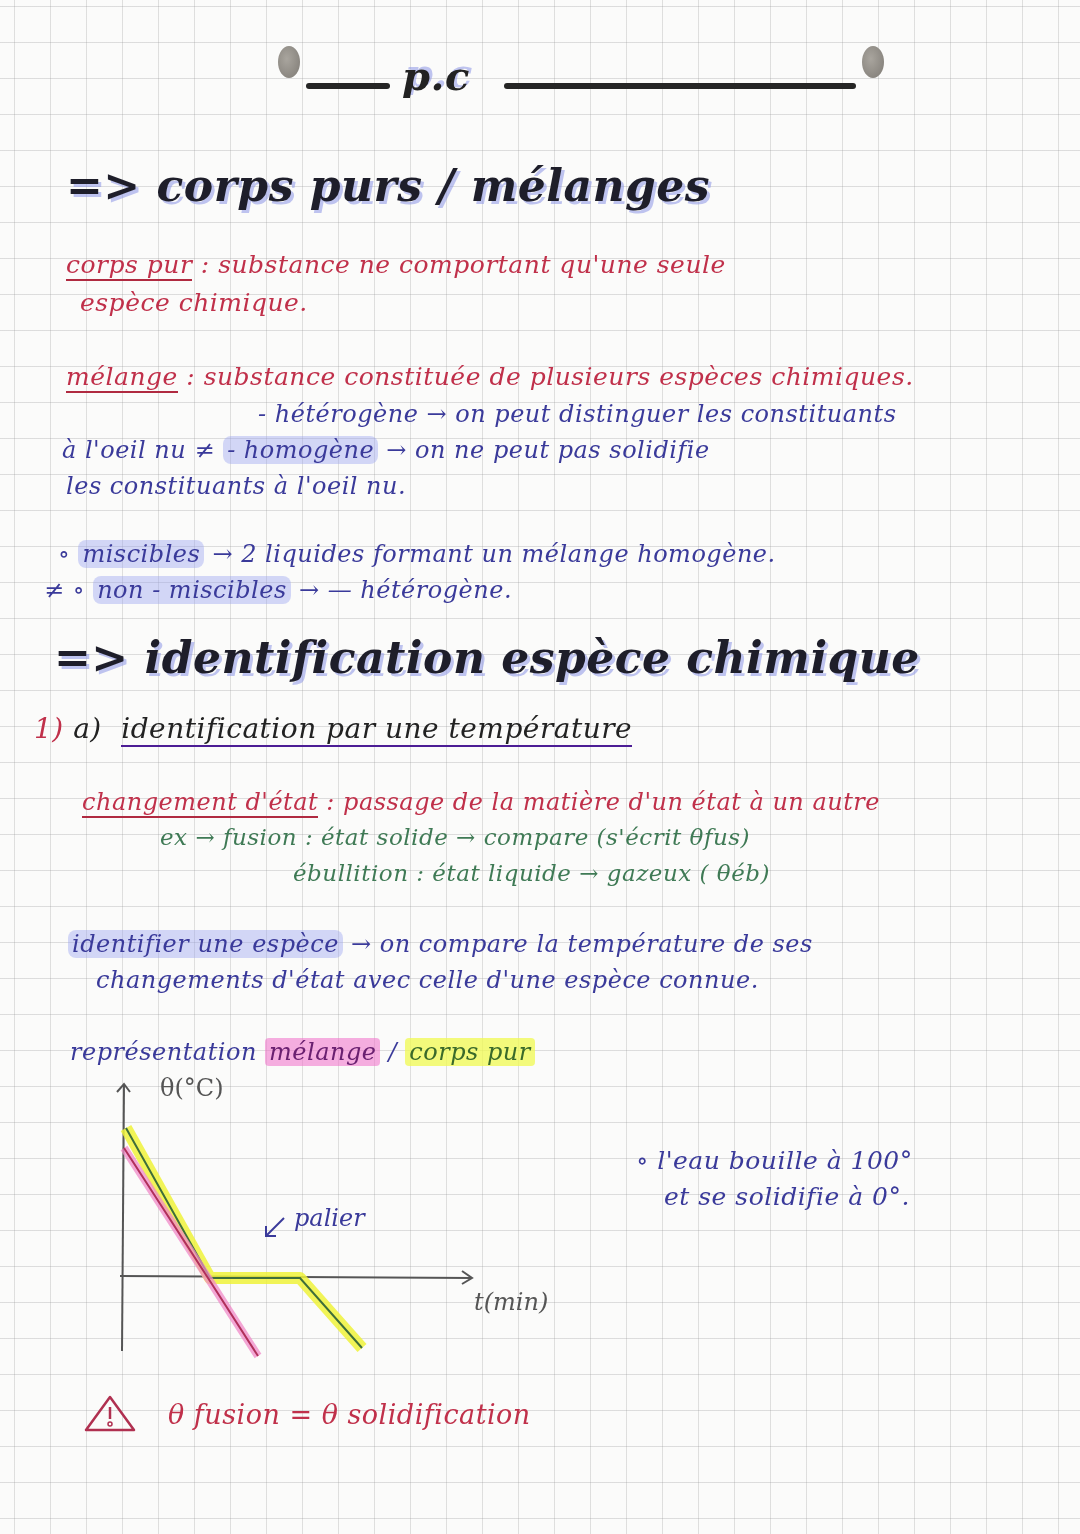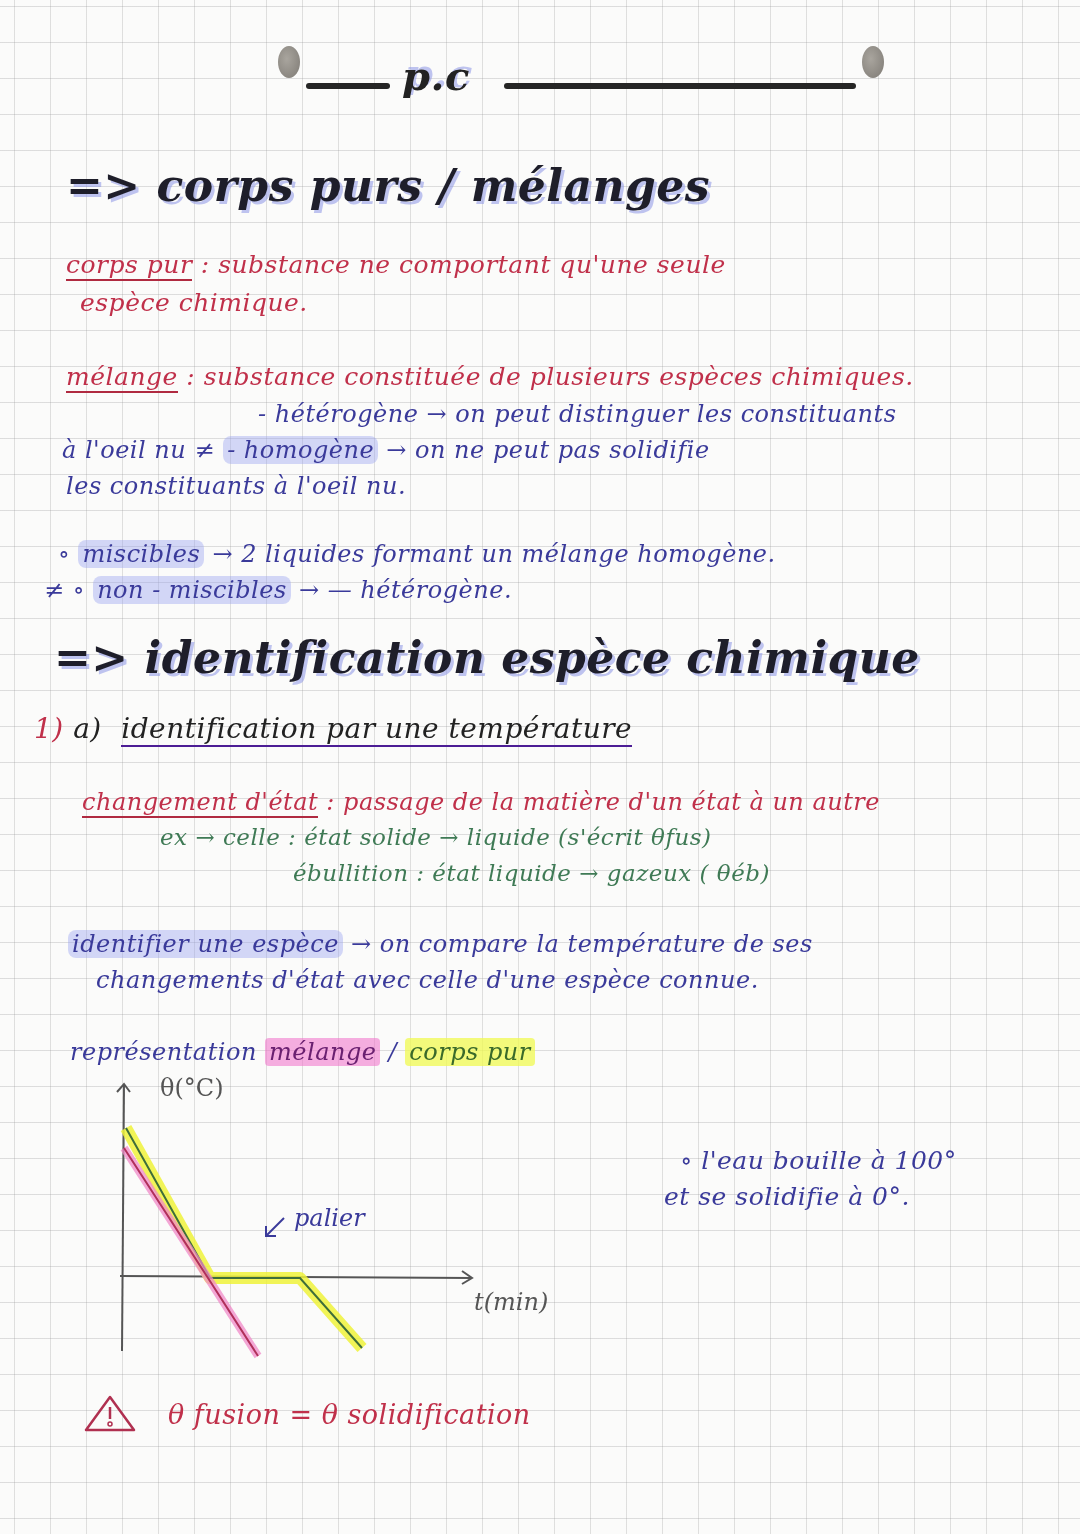--- a/index.html
+++ b/index.html
@@ -66,21 +66,21 @@
 
 <div class="abs hand" style="left:34px; top:712px; font-size:28px;">
   <span class="pink">1)</span>
   <span class="dark">a)</span>
   <span class="dark ul-dark" style="margin-left:10px;">identification par une température</span>
 </div>
 
 <div class="abs hand pink" style="left:82px; top:788px; font-size:24px;">
   <span class="ul-pink">changement d'état</span><span> : passage de la matière d'un état à un autre</span>
 </div>
-<div class="abs hand green" style="left:160px; top:824px; font-size:23px;">ex →  celle : état solide → liquide  (s'écrit θfus)</div>
+<div class="abs hand green" style="left:160px; top:824px; font-size:23px;">ex →  fusion : état solide → compare  (s'écrit θfus)</div>
 <div class="abs hand green" style="left:246px; top:860px; font-size:23px;margin-left:47px;">ébullition : état liquide → gazeux ( θéb)</div>
 
 <div class="abs hand blue" style="left:68px; top:930px; font-size:24px;">
   <span class="hl-blue">identifier une espèce</span><span> → on compare la température de ses</span>
 </div>
 <div class="abs hand blue" style="left:96px; top:966px; font-size:24px;">changements d'état avec celle d'une espèce connue.</div>
 
 <div class="abs hand blue" style="left:70px; top:1038px; font-size:24px;">
   <span>représentation </span><span class="hl-pink" style="color:#6a2070;">mélange</span><span> / </span><span class="hl-yellow" style="color:#3a6a2a;">corps pur</span>
 </div>
@@ -110,21 +110,21 @@
   <polyline points="24,82 108,212 158,290" fill="none" stroke="#f08ac8" stroke-width="8" opacity="0.75"></polyline>
   <polyline points="24,82 108,212 158,290" fill="none" stroke="#b0305a" stroke-width="2"></polyline>
 
   <line x1="184" y1="152" x2="166" y2="170" stroke="#3a3a9a" stroke-width="2"></line>
   <path d="M166 160 L166 170 L176 170" fill="none" stroke="#3a3a9a" stroke-width="2"></path>
   <text x="194" y="160" font-family="DejaVu Serif, serif" font-style="italic" font-size="24" fill="#3a3a9a">palier</text>
   <text x="60" y="30" font-family="DejaVu Serif, serif" font-size="24" fill="#555">θ(°C)</text>
   <text x="374" y="244" font-family="DejaVu Serif, serif" font-style="italic" font-size="24" fill="#555">t(min)</text>
 </svg>
 
-<div class="abs hand blue" style="left:636px; top:1146px; font-size:25px;margin-left:44px;">∘ l'eau bouille à 100°</div>
+<div class="abs hand blue" style="left:636px; top:1146px; font-size:25px;">∘ l'eau bouille à 100°</div>
 <div class="abs hand blue" style="left:664px; top:1182px; font-size:25px;">et se solidifie à 0°.</div>
 
 <div class="abs" style="left:82px; top:1394px; display:flex; align-items:center;">
   <svg width="56" height="40" viewBox="0 0 56 40">
     <path d="M28 3 L52 36 L4 36 Z" fill="none" stroke="#b03050" stroke-width="2.5" stroke-linejoin="round"></path>
     <line x1="28" y1="13" x2="28" y2="25" stroke="#b03050" stroke-width="2.5"></line>
     <circle cx="28" cy="30" r="2" fill="none" stroke="#b03050" stroke-width="1.5"></circle>
   </svg>
   <span class="hand pink" style="font-size:27px; margin-left:30px;">θ fusion = θ solidification</span>
 </div>

